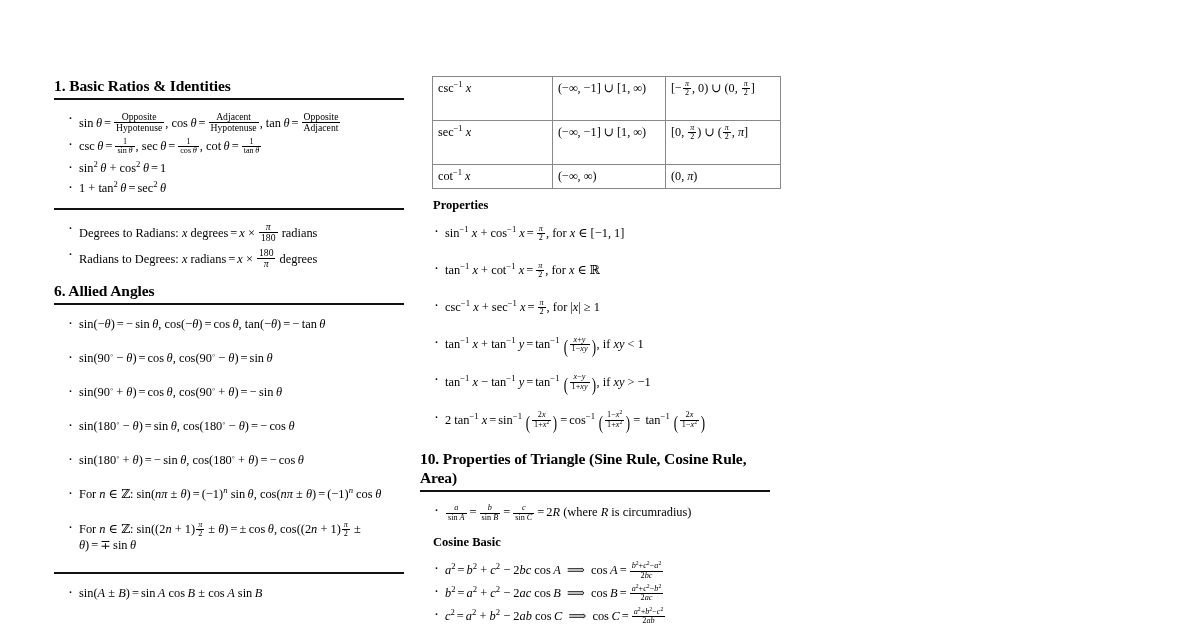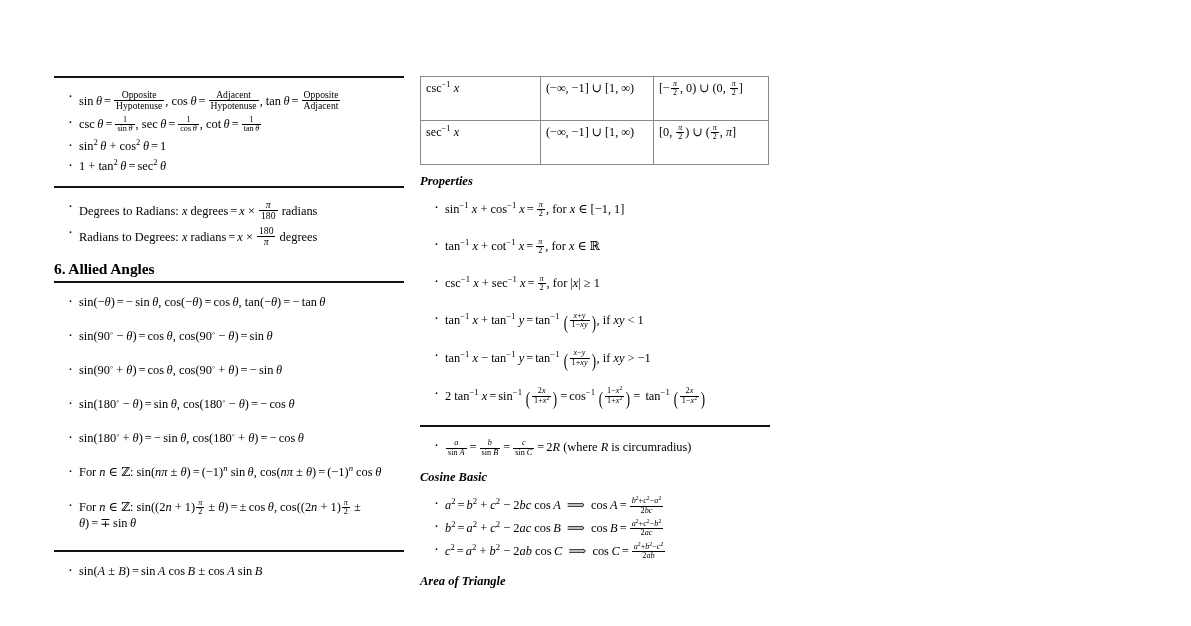--- a/index.html
+++ b/index.html
@@ -45,23 +45,22 @@
     border-top: 2px solid #111;
     margin: 0 0 6px 0;
     height: 0;
     width: 100%;
   }
   h3.subsection {
     font-family: "Liberation Serif", "DejaVu Serif", serif;
     font-weight: bold;
     font-size: 12.5px;
     line-height: 16px;
-    margin: 3px 0 1px 0;
+    margin: 3px 0 1px 13px;
     padding: 0;
-    font-style: italic;
   }
   .sec-block { margin-bottom: 9px; }
   .sec-block.tight { margin-bottom: 4px; }
 
   
   ul.bullets {
     list-style: none;
     margin: 12px;
     padding: 0;
   }
@@ -113,21 +112,21 @@
     font-size: 1.45em;
     line-height: 0.80;
     font-style: normal;
     transform: scaleX(0.72);
   }
 
   
   table.rangetbl {
     border-collapse: collapse;
     width: 348px;
-    margin: 0 0 8px 0;
+    margin: 0 0 8px 12px;
     table-layout: fixed;
     border-radius: 14px;
   }
   table.rangetbl td {
     border: 1px solid #888;
     padding: 3px 5px 4px 5px;
     font-size: 12.2px;
     line-height: 16px;
     vertical-align: top;
     height: 36px;
@@ -138,20 +137,21 @@
   table.rangetbl col.c3 { width: 115px; }
 </style>
 </head>
 <body>
 
 <div class="page">
 
   <div class="col col-left">
 
     <div class="sec-block">
+      <h2 class="section">1. Basic Ratios &amp; Identities</h2>
       <hr class="rule">
       <ul class="bullets">
         <li>
           <span class="m"><span class="op">sin</span> <span class="v">θ</span><span class="eq">=</span><span class="frac"><span class="n txt">Opposite</span><span class="d txt">Hypotenuse</span></span>, <span class="op">cos</span> <span class="v">θ</span><span class="eq">=</span><span class="frac"><span class="n txt">Adjacent</span><span class="d txt">Hypotenuse</span></span>, <span class="op">tan</span> <span class="v">θ</span><span class="eq">=</span><span class="frac"><span class="n txt">Opposite</span><span class="d txt">Adjacent</span></span></span>
         </li>
         <li>
           <span class="m"><span class="op">csc</span> <span class="v">θ</span><span class="eq">=</span><span class="frac tiny"><span class="n num">1</span><span class="d"><span class="op">sin</span> <span class="v">θ</span></span></span>, <span class="op">sec</span> <span class="v">θ</span><span class="eq">=</span><span class="frac tiny"><span class="n num">1</span><span class="d"><span class="op">cos</span> <span class="v">θ</span></span></span>, <span class="op">cot</span> <span class="v">θ</span><span class="eq">=</span><span class="frac tiny"><span class="n num">1</span><span class="d"><span class="op">tan</span> <span class="v">θ</span></span></span></span>
         </li>
         <li>
           <span class="m"><span class="op">sin</span><sup class="pw">2</sup> <span class="v">θ</span> + <span class="op">cos</span><sup class="pw">2</sup> <span class="v">θ</span><span class="eq">=</span><span class="num">1</span></span>
@@ -238,20 +238,31 @@
           <td>
             <span class="m"><span class="op">sec</span><sup class="inv">−1</sup> <span class="v">x</span></span>
           </td>
           <td>
             <span class="m">(−∞, −1] ∪ [1, ∞)</span>
           </td>
           <td>
             <span class="m">[0, <span class="frac tiny"><span class="n"><span class="v">π</span></span><span class="d num">2</span></span>) ∪ (<span class="frac tiny"><span class="n"><span class="v">π</span></span><span class="d num">2</span></span>, <span class="v">π</span>]</span>
           </td>
         </tr>
+        <tr class="short">
+          <td>
+            <span class="m"><span class="op">cot</span><sup class="inv">−1</sup> <span class="v">x</span></span>
+          </td>
+          <td>
+            <span class="m">(−∞, ∞)</span>
+          </td>
+          <td>
+            <span class="m">(0, <span class="v">π</span>)</span>
+          </td>
+        </tr>
       </tbody>
     </table>
 
     <div class="sec-block tight">
       <h3 class="subsection">Properties</h3>
       <ul class="bullets roomy">
         <li>
           <span class="m"><span class="op">sin</span><sup class="inv">−1</sup> <span class="v">x</span> + <span class="op">cos</span><sup class="inv">−1</sup> <span class="v">x</span><span class="eq">=</span><span class="frac tiny"><span class="n"><span class="v">π</span></span><span class="d num">2</span></span>, <span class="txt">for</span> <span class="v">x</span> ∈ [−1, 1]</span>
         </li>
         <li>
@@ -266,20 +277,21 @@
         <li>
           <span class="m"><span class="op">tan</span><sup class="inv">−1</sup> <span class="v">x</span> − <span class="op">tan</span><sup class="inv">−1</sup> <span class="v">y</span><span class="eq">=</span><span class="op">tan</span><sup class="inv">−1</sup> <span class="paren">(</span><span class="frac tiny"><span class="n"><span class="v">x</span>−<span class="v">y</span></span><span class="d"><span class="num">1</span>+<span class="v">xy</span></span></span><span class="paren">)</span>, <span class="txt">if</span> <span class="v">xy</span> &gt; −1</span>
         </li>
         <li>
           <span class="m"><span class="num">2</span> <span class="op">tan</span><sup class="inv">−1</sup> <span class="v">x</span><span class="eq">=</span><span class="op">sin</span><sup class="inv">−1</sup> <span class="paren">(</span><span class="frac tiny"><span class="n"><span class="num">2</span><span class="v">x</span></span><span class="d"><span class="num">1</span>+<span class="v">x</span><sup class="pw">2</sup></span></span><span class="paren">)</span><span class="eq">=</span><span class="op">cos</span><sup class="inv">−1</sup> <span class="paren">(</span><span class="frac tiny"><span class="n"><span class="num">1</span>−<span class="v">x</span><sup class="pw">2</sup></span><span class="d"><span class="num">1</span>+<span class="v">x</span><sup class="pw">2</sup></span></span><span class="paren">)</span><span class="eq">=</span> <span class="op">tan</span><sup class="inv">−1</sup> <span class="paren">(</span><span class="frac tiny"><span class="n"><span class="num">2</span><span class="v">x</span></span><span class="d"><span class="num">1</span>−<span class="v">x</span><sup class="pw">2</sup></span></span><span class="paren">)</span></span>
         </li>
       </ul>
     </div>
 
     <div>
+      <h2 class="section">10. Properties of Triangle (Sine Rule, Cosine Rule, Area)</h2>
       <hr class="rule">
 
       <ul class="bullets snug">
         <li>
           <span class="m"><span class="frac tiny"><span class="n"><span class="v">a</span></span><span class="d"><span class="op">sin</span> <span class="v">A</span></span></span><span class="eq">=</span><span class="frac tiny"><span class="n"><span class="v">b</span></span><span class="d"><span class="op">sin</span> <span class="v">B</span></span></span><span class="eq">=</span><span class="frac tiny"><span class="n"><span class="v">c</span></span><span class="d"><span class="op">sin</span> <span class="v">C</span></span></span><span class="eq">=</span><span class="num">2</span><span class="v">R</span> <span class="txt">(where </span><span class="v">R</span><span class="txt"> is circumradius)</span></span>
         </li>
       </ul>
 
       <h3 class="subsection">Cosine Basic</h3>
       <ul class="bullets">

